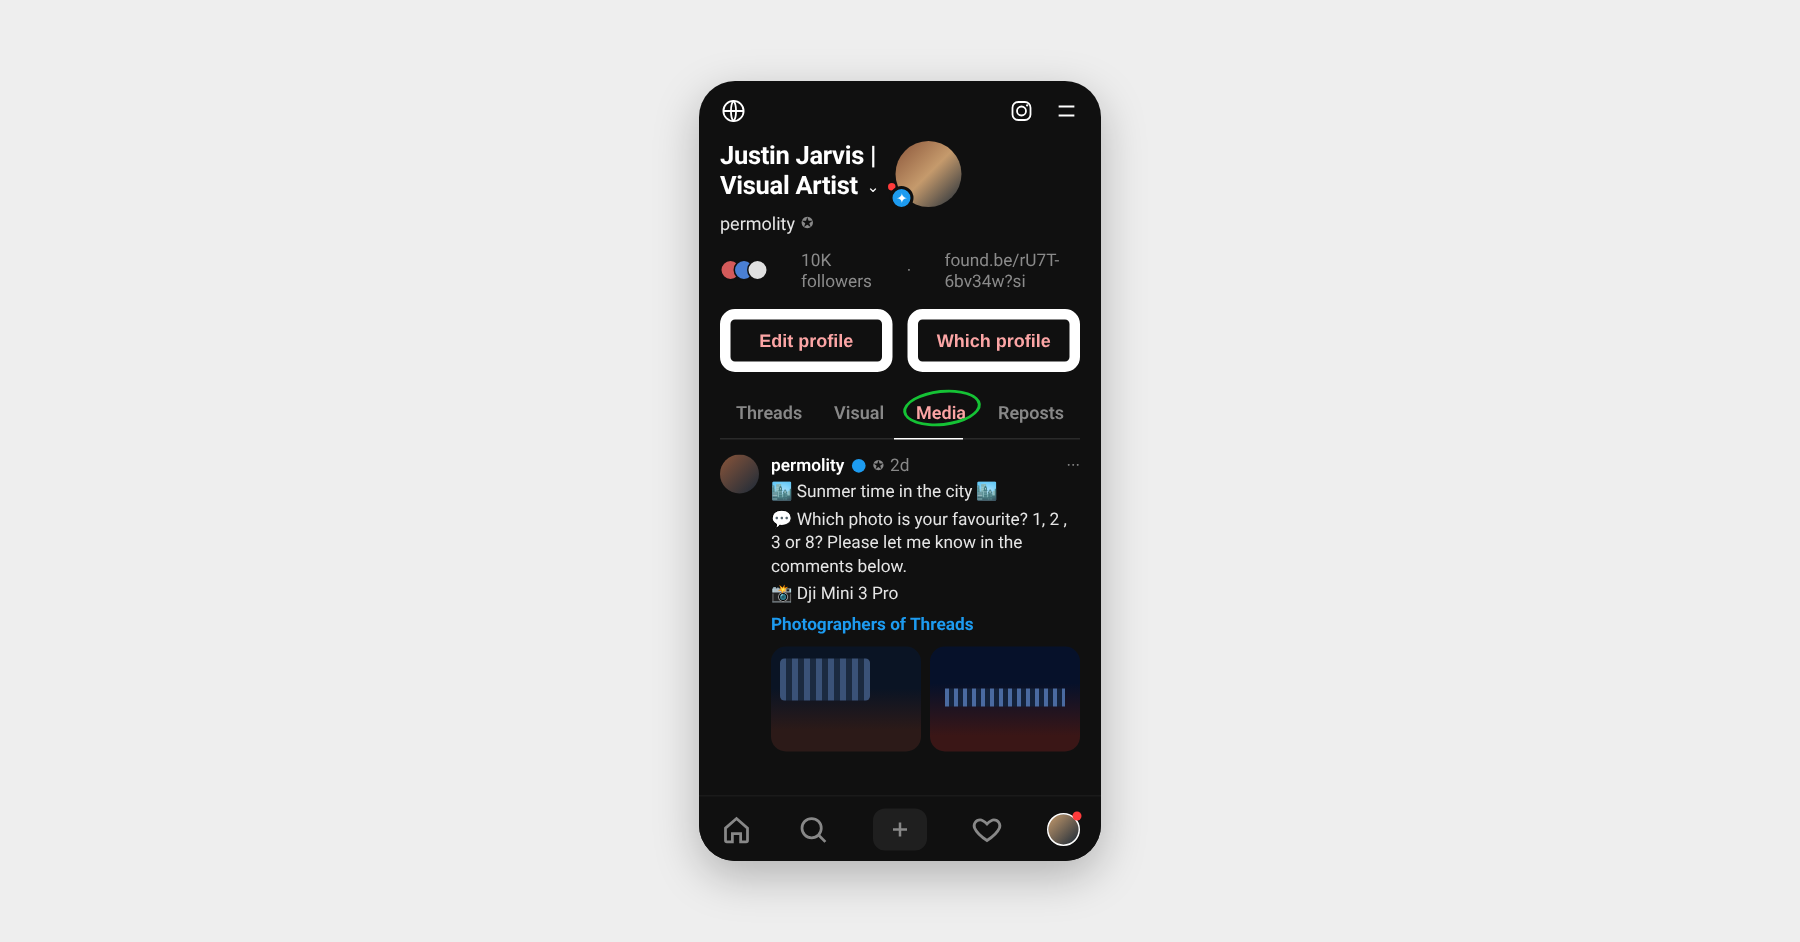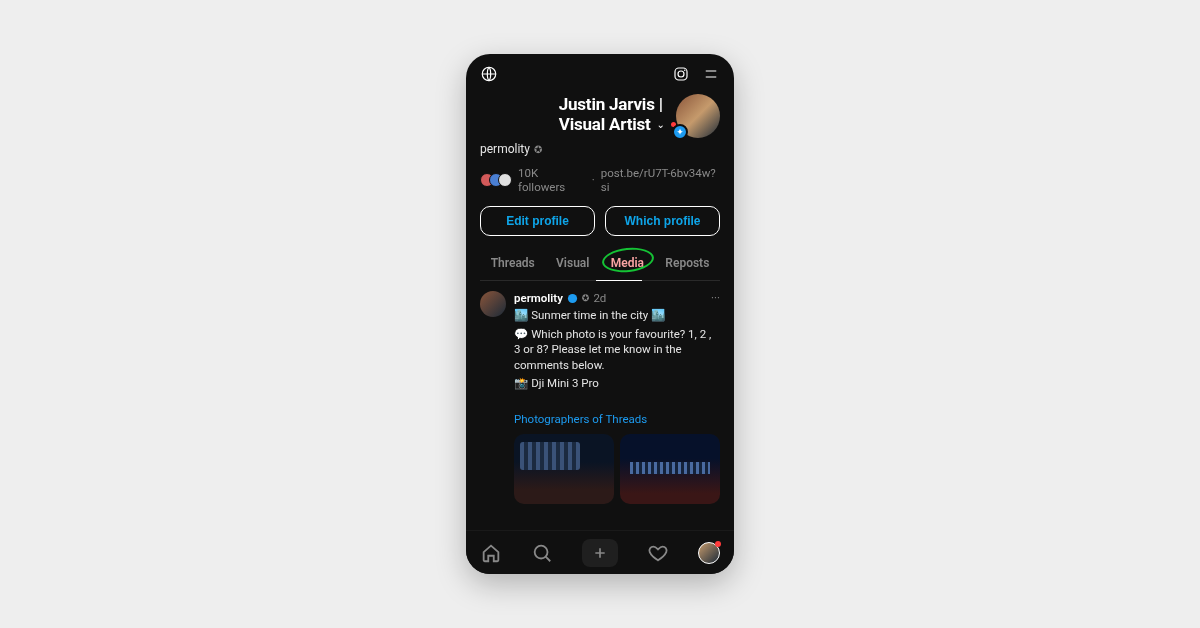--- a/index.html
+++ b/index.html
@@ -31,21 +31,21 @@
     align-items: center;
     justify-content: space-between;
     height: 24px;
   }
   .right-icons { display: flex; gap: 12px; align-items: center; }
   .icon-stroke { stroke: #fff; fill: none; stroke-width: 1.6; }
   .icon-fill { fill: #fff; }
 
   .profile-row {
     display: flex;
-    justify-content: flex-end;
+    justify-content: flex-start;
     align-items: flex-start;
     margin-top: 6px;
   }
   .display-name {
     font-size: 17px;
     font-weight: 700;
     line-height: 1.2;
     letter-spacing: -0.2px;
   }
   .name-line2 { display: flex; align-items: center; gap: 6px; }
@@ -65,37 +65,37 @@
     display:flex;align-items:center;justify-content:center;
     border: 2px solid #101010;
     font-size: 9px;
   }
 
   .handle-row { margin-top: 4px; font-size: 12px; color: #e5e5e5; display:flex; align-items:center; gap:4px;}
   .bio { margin-top: 8px; font-size: 11.5px; line-height: 1.35; color: #e5e5e5; }
 
   .followers-row {
     margin-top: 10px;
-    display:flex; align-items:center; gap:6px;
+    display:flex; align-items:center; gap:22px;
     font-size: 11.5px; color: #8a8a8a;
   }
   .avatar-stack { display:flex; }
   .mini-av {
     width: 14px; height:14px; border-radius:50%;
     border: 1.5px solid #101010;
     margin-left: -5px;
   }
   .mini-av:first-child { margin-left: 0; }
   .m1{ background:#d35a5a } .m2{ background:#4a7fd3 } .m3{ background:#e0e0e0 }
 
   .button-row { display:flex; gap:10px; margin-top:12px; }
   .pill-btn {
     flex:1; text-align:center; padding:7px 0;
-    border:1px solid #ffffff; border-radius:10px;
-    font-size:12px; font-weight:600; color:#0ea5e9;
+    border:7px solid #ffffff; border-radius:10px;
+    font-size:12px; font-weight:600; color:#fca5a5;
     background:transparent; cursor:pointer;
   }
 
   .tabs {
     display:flex; justify-content:space-around;
     margin-top:14px; position:relative;
     border-bottom:1px solid #2a2a2a;
   }
   .tab {
     font-size:12px; font-weight:600; color:#888;
@@ -125,21 +125,21 @@
     width:26px; height:26px; border-radius:50%;
     background: linear-gradient(135deg,#8a553a,#1c2a38);
     flex-shrink:0;
   }
   .post-body { flex:1; min-width:0; }
   .post-head { display:flex; align-items:center; gap:4px; color:#888; }
   .username { color:#fff; font-weight:600; }
   .verify { width:11px;height:11px;fill:#1d9bf0; }
   .ellipsis { margin-left:auto; color:#888; cursor:pointer;}
   .post-line { color:#e5e5e5; margin-top:3px; line-height:1.35; }
-  .link { color:#1d9bf0; font-weight:400; margin-top:20px; display:inline-block; }
+  .link { color:#1d9bf0; font-weight:700; margin-top:5px; display:inline-block; }
 
   .media-row { display:flex; gap:6px; margin-top:8px; }
   .media-tile {
     flex:1; height:70px; border-radius:10px;
     background:#0a1626;
     position:relative; overflow:hidden;
   }
   .t1 { background: linear-gradient(180deg,#0a1424 40%, #2c1a18 80%); }
   .t1::before,.t1::after{content:"";position:absolute;}
   .t1::before{left:6px;top:8px;width:60%;height:40%;background:repeating-linear-gradient(90deg,#3a5278 0 4px,#1b2a40 4px 8px);border-radius:3px;}
@@ -206,21 +206,21 @@
 
 
   <div class="followers-row">
     <div class="avatar-stack">
       <span class="mini-av m1"></span>
         <span class="mini-av m2"></span>
         <span class="mini-av m3"></span>
     </div>
     <span>10K followers</span>
     <span> · </span>
-    <span>post.be/rU7T-6bv34w?si</span>
+    <span>found.be/rU7T-6bv34w?si</span>
   </div>
 
   <div class="button-row">
     <button class="pill-btn">Edit profile</button>
     <button class="pill-btn">Which profile</button>
   </div>
 
   <div class="tabs" style="position:relative">
     <span class="tab">Threads</span>
     <span class="tab">Visual</span>

